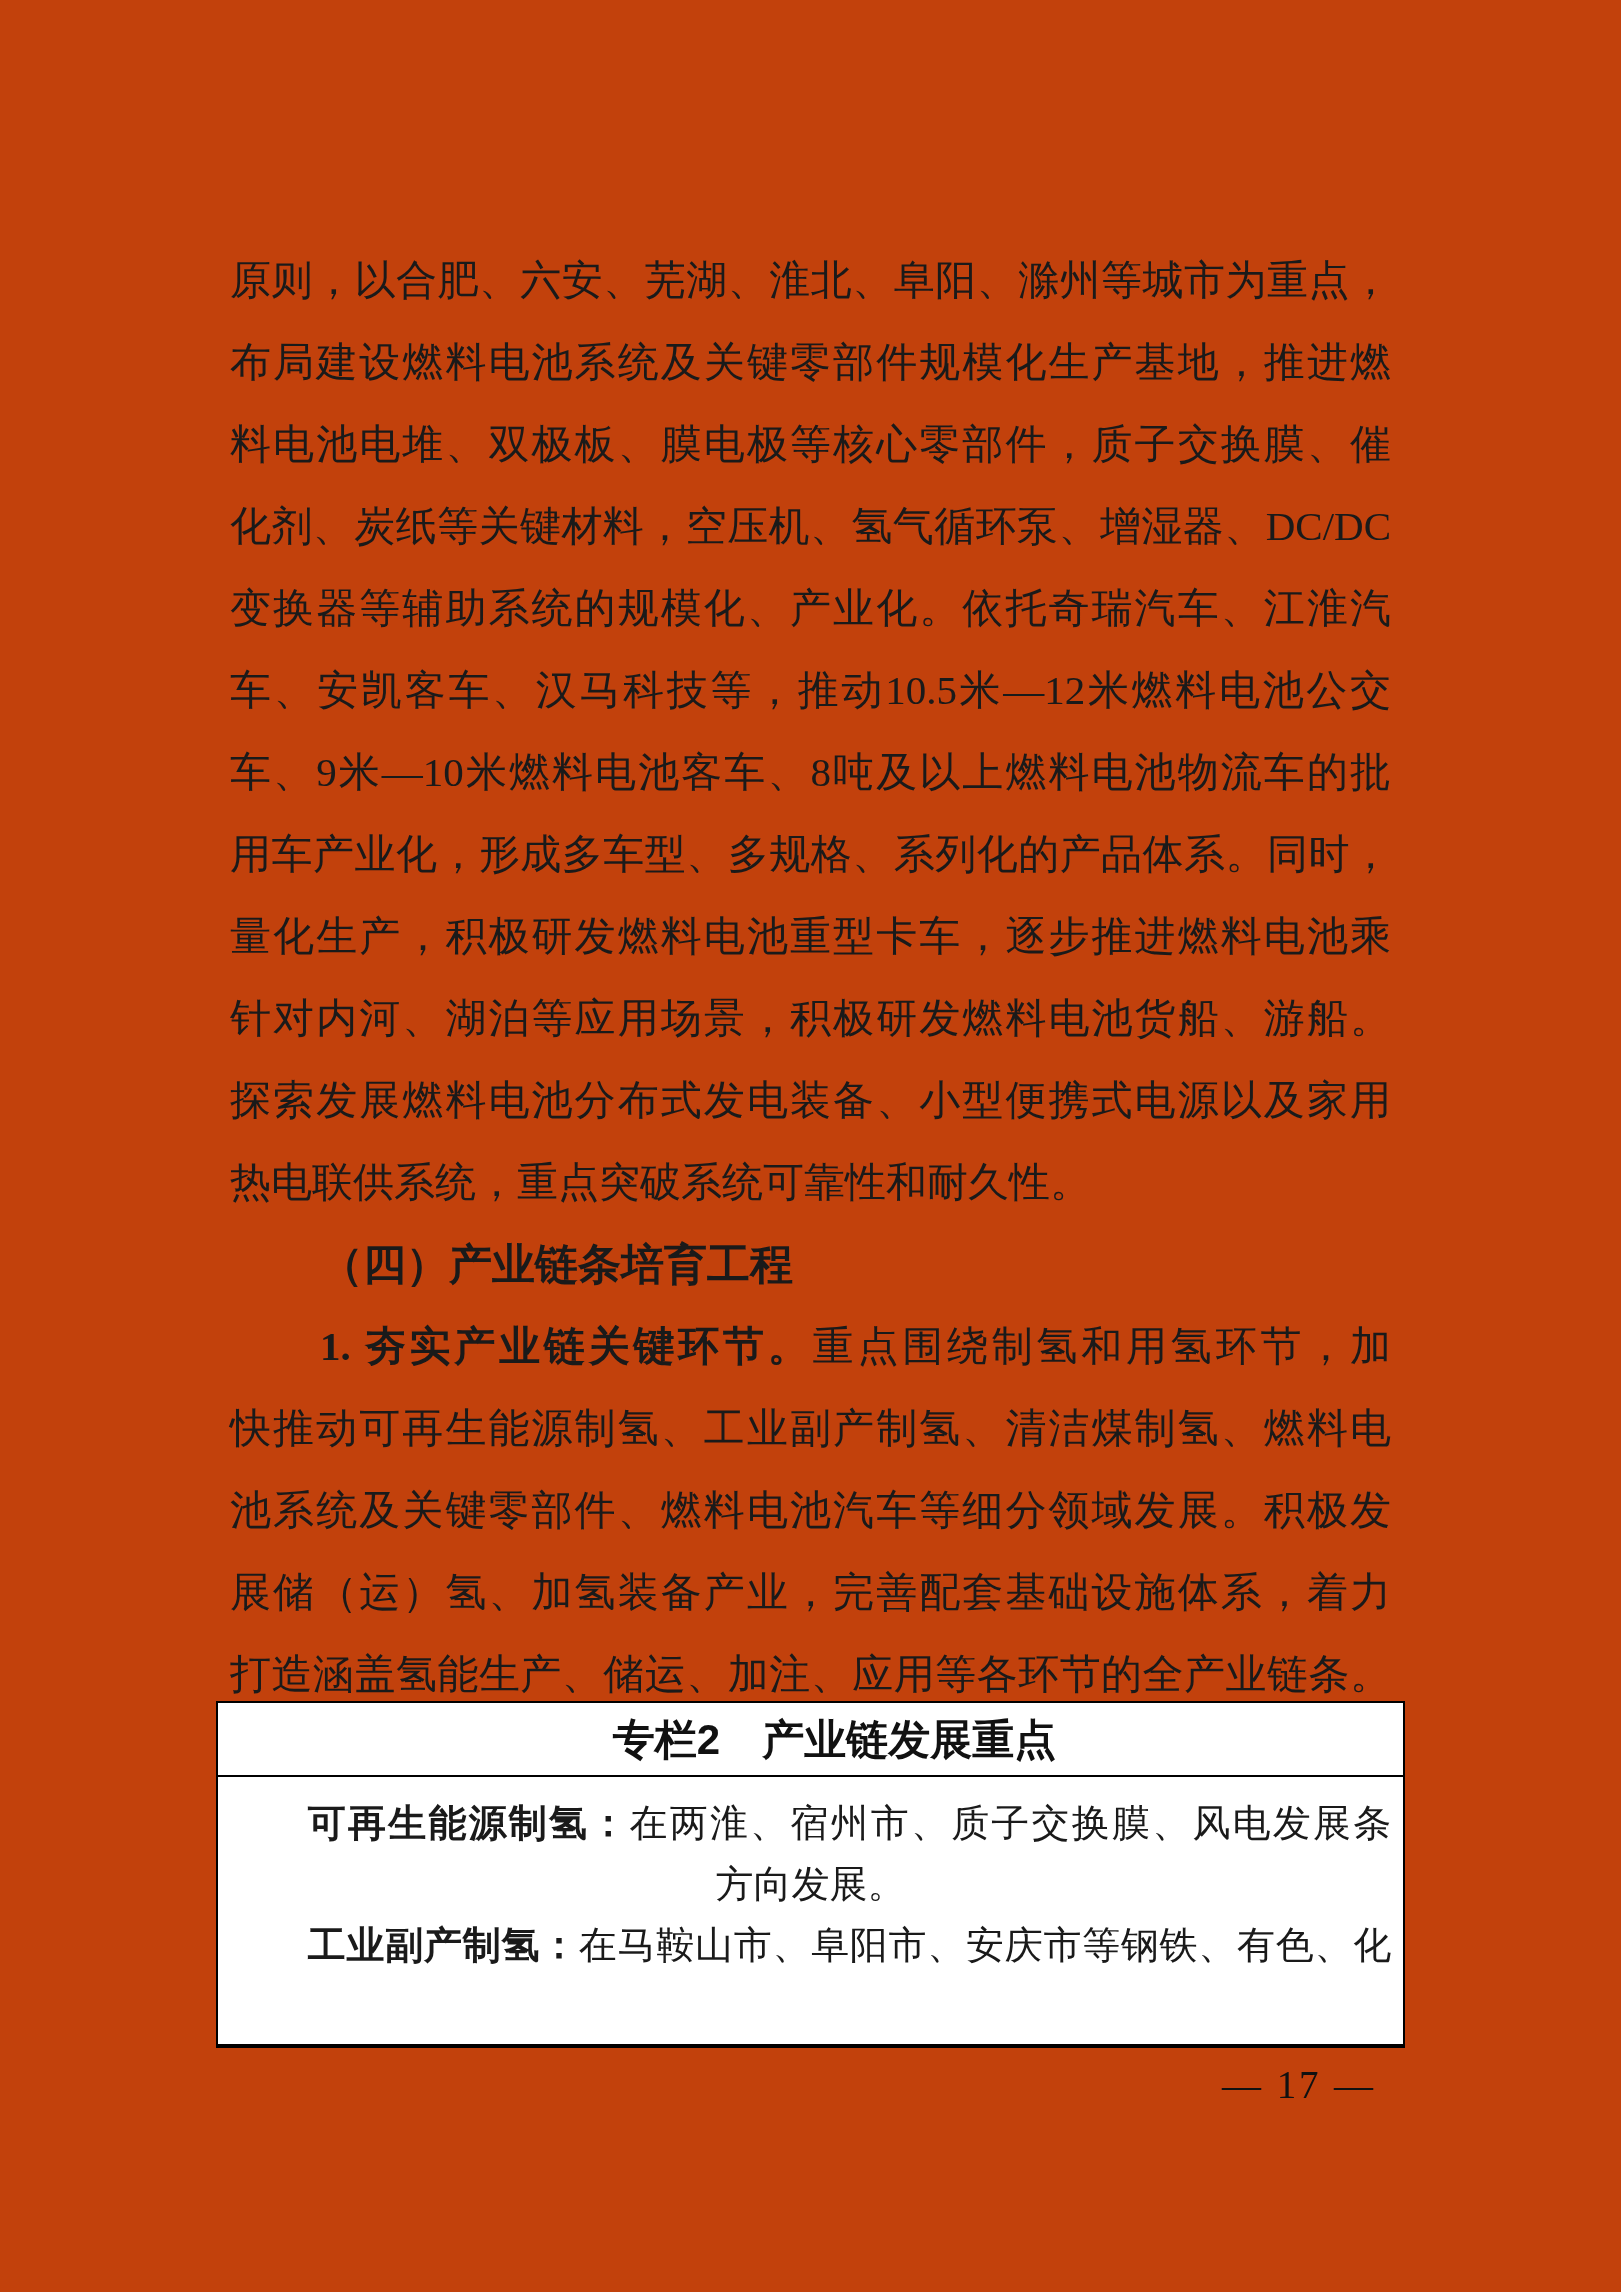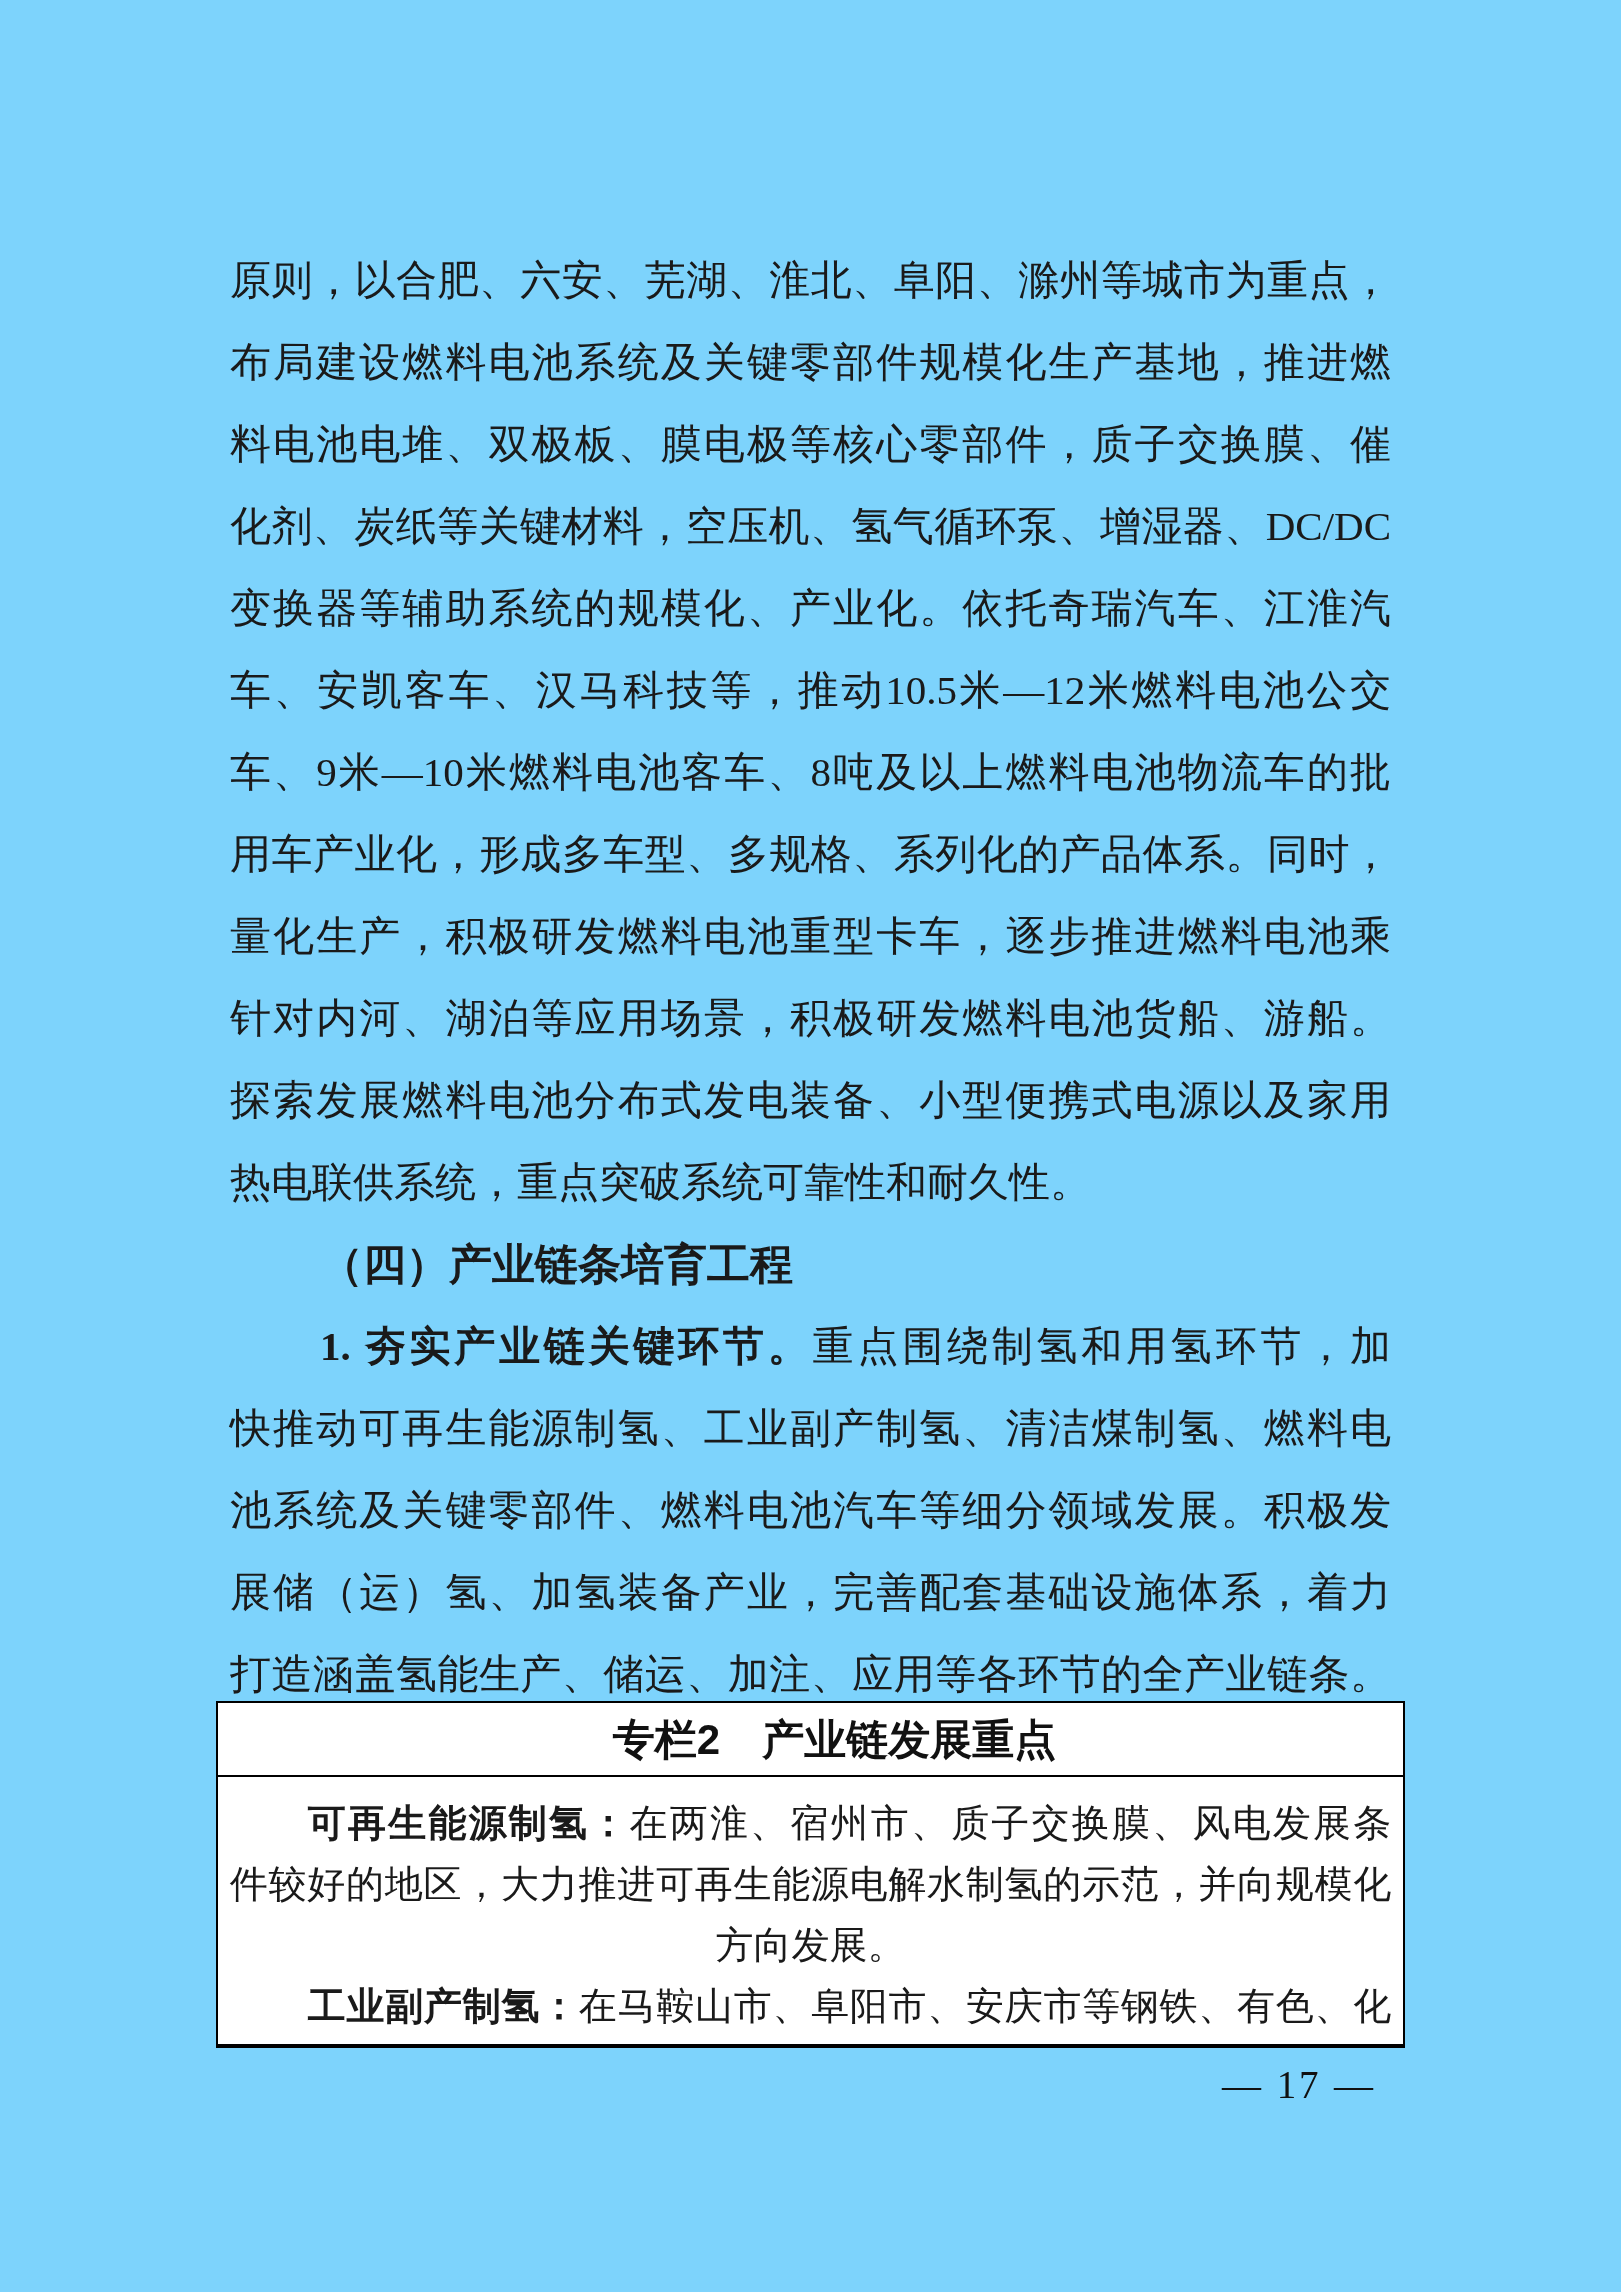--- a/index.html
+++ b/index.html
@@ -1,21 +1,21 @@
 <!DOCTYPE html>
 <html lang="zh"><head>
 <meta charset="utf-8">
 <style>
   * { margin:0; padding:0; box-sizing:border-box; }
   html, body { background:#ffffff; }
   .page {
     position:relative;
     width:1621px;
     height:2293px;
-    background:#7dd3fc;
+    background:#c2410c;
     color:#1a1a1a;
     font-family:"Liberation Serif","DejaVu Serif",serif;
     overflow:hidden;
   }
   .main-text {
     position:absolute;
     left:230px;
     top:239px;
     width:1161px;
   }
@@ -97,21 +97,20 @@
       <div class="line just"><span>快推动可再生能源制氢、工业副产制氢、清洁煤制氢、燃料电</span></div>
       <div class="line just"><span>池系统及关键零部件、燃料电池汽车等细分领域发展。积极发</span></div>
       <div class="line just"><span>展储（运）氢、加氢装备产业，完善配套基础设施体系，着力</span></div>
       <div class="line just"><span>打造涵盖氢能生产、储运、加注、应用等各环节的全产业链条。</span></div>
     </div>
 
   <div class="callout">
     <div class="callout-header">专栏2　产业链发展重点</div>
     <div class="callout-body" id="box-lines">
         <div class="box-line just indent"><span class="lead">可再生能源制氢：</span><span>在两淮、宿州市、质子交换膜、风电发展条</span></div>
-        <div class="box-line just"><span>件较好的地区，大力推进可再生能源电解水制氢的示范，并向规模化</span></div>
         <div class="box-line"><span>方向发展。</span></div>
         <div class="box-line just indent"><span class="lead">工业副产制氢：</span><span>在马鞍山市、阜阳市、安庆市等钢铁、有色、化</span></div>
       </div>
   </div>
 
   <div class="page-number">— 17 —</div>
 </div>
 
 
 </body></html>

